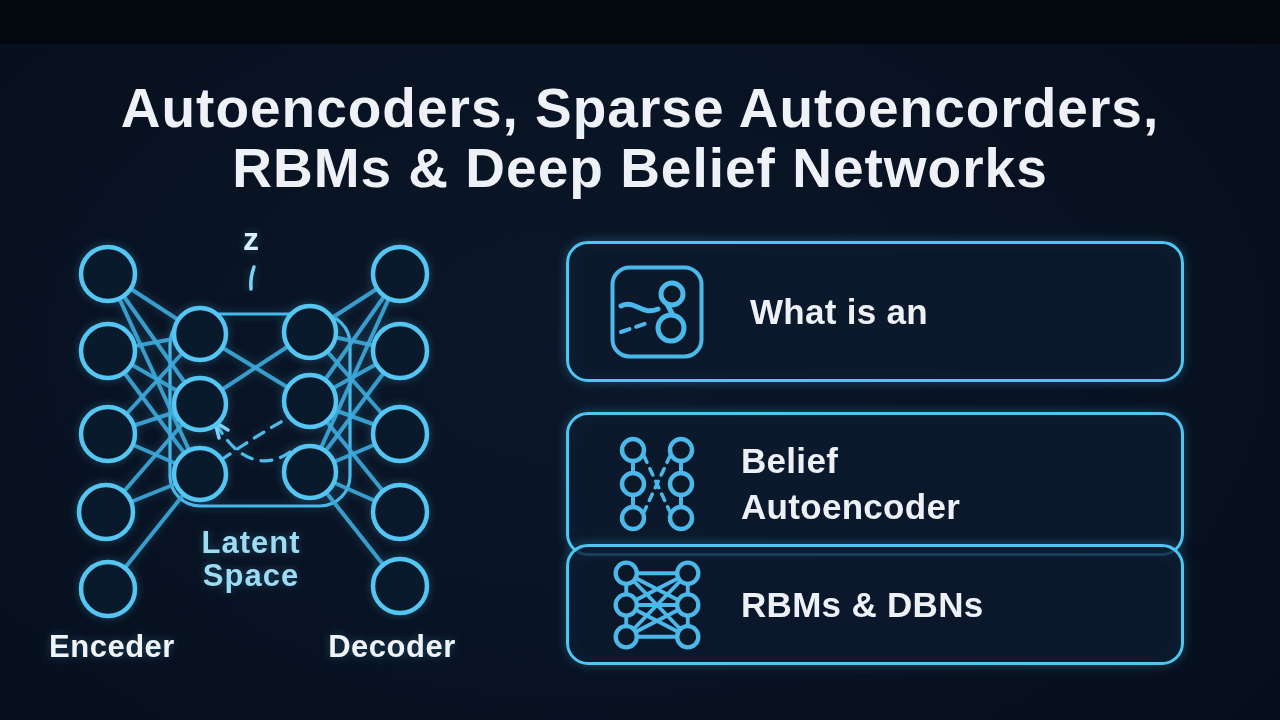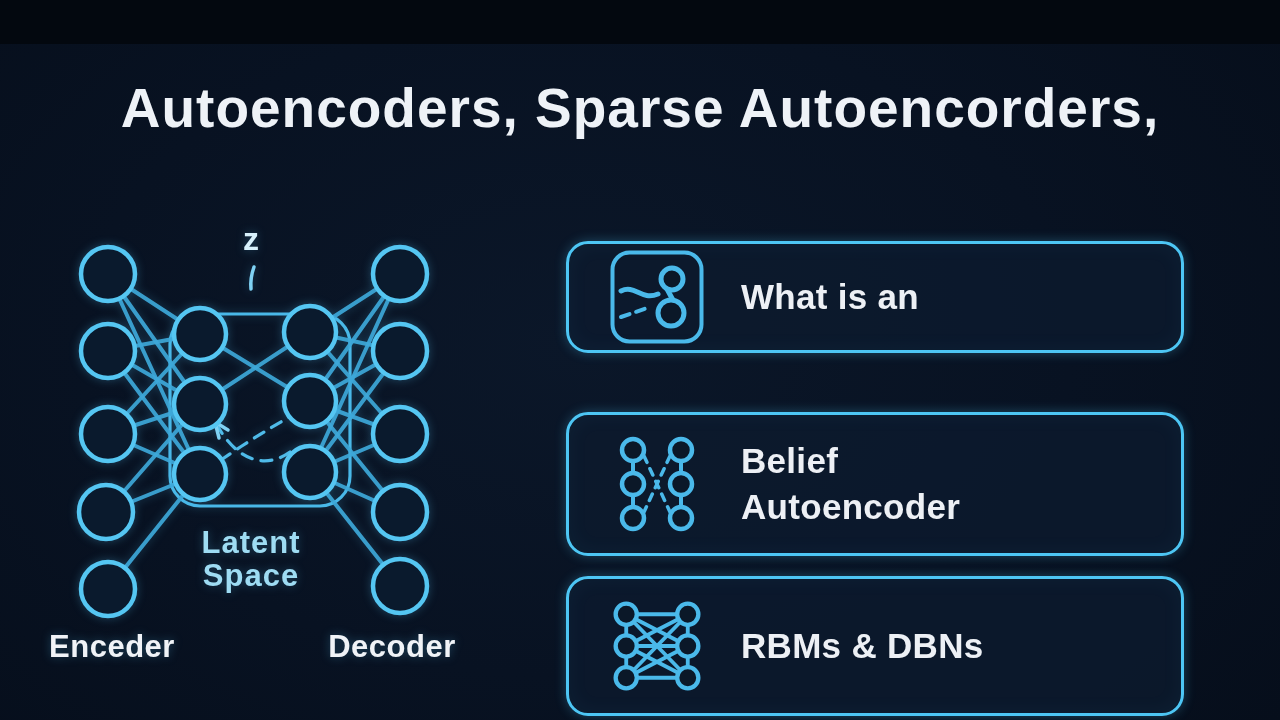--- a/index.html
+++ b/index.html
@@ -44,20 +44,21 @@
     background:linear-gradient(90deg, rgba(77,198,244,0) 0%, rgba(77,198,244,.35) 25%, rgba(77,198,244,.45) 100%);
   }
 </style>
 </head>
 <body>
 
 <div id="stage">
 
   <div class="title">
     <div>Autoencoders, Sparse Autoencorders,</div>
+    <div>RBMs &amp; Deep Belief Networks</div>
   </div>
 
   <svg class="diagram-svg" width="500" height="480" viewBox="10 160 500 480">
 
     <rect class="latent-box" x="170" y="270" width="180" height="192" rx="30"></rect>
 
     <g>
       <line class="edge" x1="108" y1="230" x2="200" y2="290"></line>
       <line class="edge" x1="108" y1="230" x2="200" y2="360"></line>
       <line class="edge" x1="108" y1="230" x2="200" y2="430"></line>
@@ -121,21 +122,21 @@
     </g>
 
     <text class="z-text" x="243" y="206">z</text>
     <path class="z-tick" d="M254,223 q-4,11 -3,22"></path>
     <text class="latent-text" x="251" y="509">Latent</text>
     <text class="latent-text" x="251" y="542">Space</text>
     <text class="io-label" x="112" y="613">Enceder</text>
     <text class="io-label" x="392" y="613">Decoder</text>
   </svg>
 
-  <div class="card" style="top:197px;height:112px;">
+  <div class="card" style="top:197px;height:141px;gap:9px;">
     <div class="card-icon">
       <svg width="96" height="96" viewBox="0 0 96 96">
         <rect class="icon-stroke" x="3.5" y="3.5" width="89" height="89" rx="17" stroke-width="4"></rect>
         <path class="icon-stroke" d="M12,42 C26,35 32,52 49,45" stroke-width="5"></path>
         <line class="icon-stroke" x1="12" y1="68" x2="38" y2="59" stroke-width="4" stroke-dasharray="9 7"></line>
         <line class="icon-stroke" x1="58" y1="40" x2="65" y2="53" stroke-width="5"></line>
         <circle class="icon-node" cx="63" cy="30" r="11" stroke-width="5"></circle>
         <circle class="icon-node" cx="62" cy="64" r="13" stroke-width="5"></circle>
       </svg>
     </div>
@@ -160,21 +161,21 @@
         <circle class="icon-node" cx="71" cy="54" r="11" stroke-width="4.5"></circle>
         <circle class="icon-node" cx="71" cy="88" r="11" stroke-width="4.5"></circle>
       </svg>
     </div>
     <div class="card-title">
       <div>Belief</div>
       <div>Autoencoder</div>
     </div>
   </div>
 
-  <div class="card" style="top:532px;height:140px;">
+  <div class="card" style="top:500px;height:121px;">
     <div class="card-icon">
       <svg width="104" height="96" viewBox="0 0 104 96">
         <g stroke="#4ab9ea" stroke-width="4" stroke-linecap="round">
           <line x1="20" y1="15" x2="84" y2="15"></line>
           <line x1="20" y1="15" x2="84" y2="48"></line>
           <line x1="20" y1="15" x2="84" y2="81"></line>
           <line x1="20" y1="48" x2="84" y2="15"></line>
           <line x1="20" y1="48" x2="84" y2="48"></line>
           <line x1="20" y1="48" x2="84" y2="81"></line>
           <line x1="20" y1="81" x2="84" y2="15"></line>

